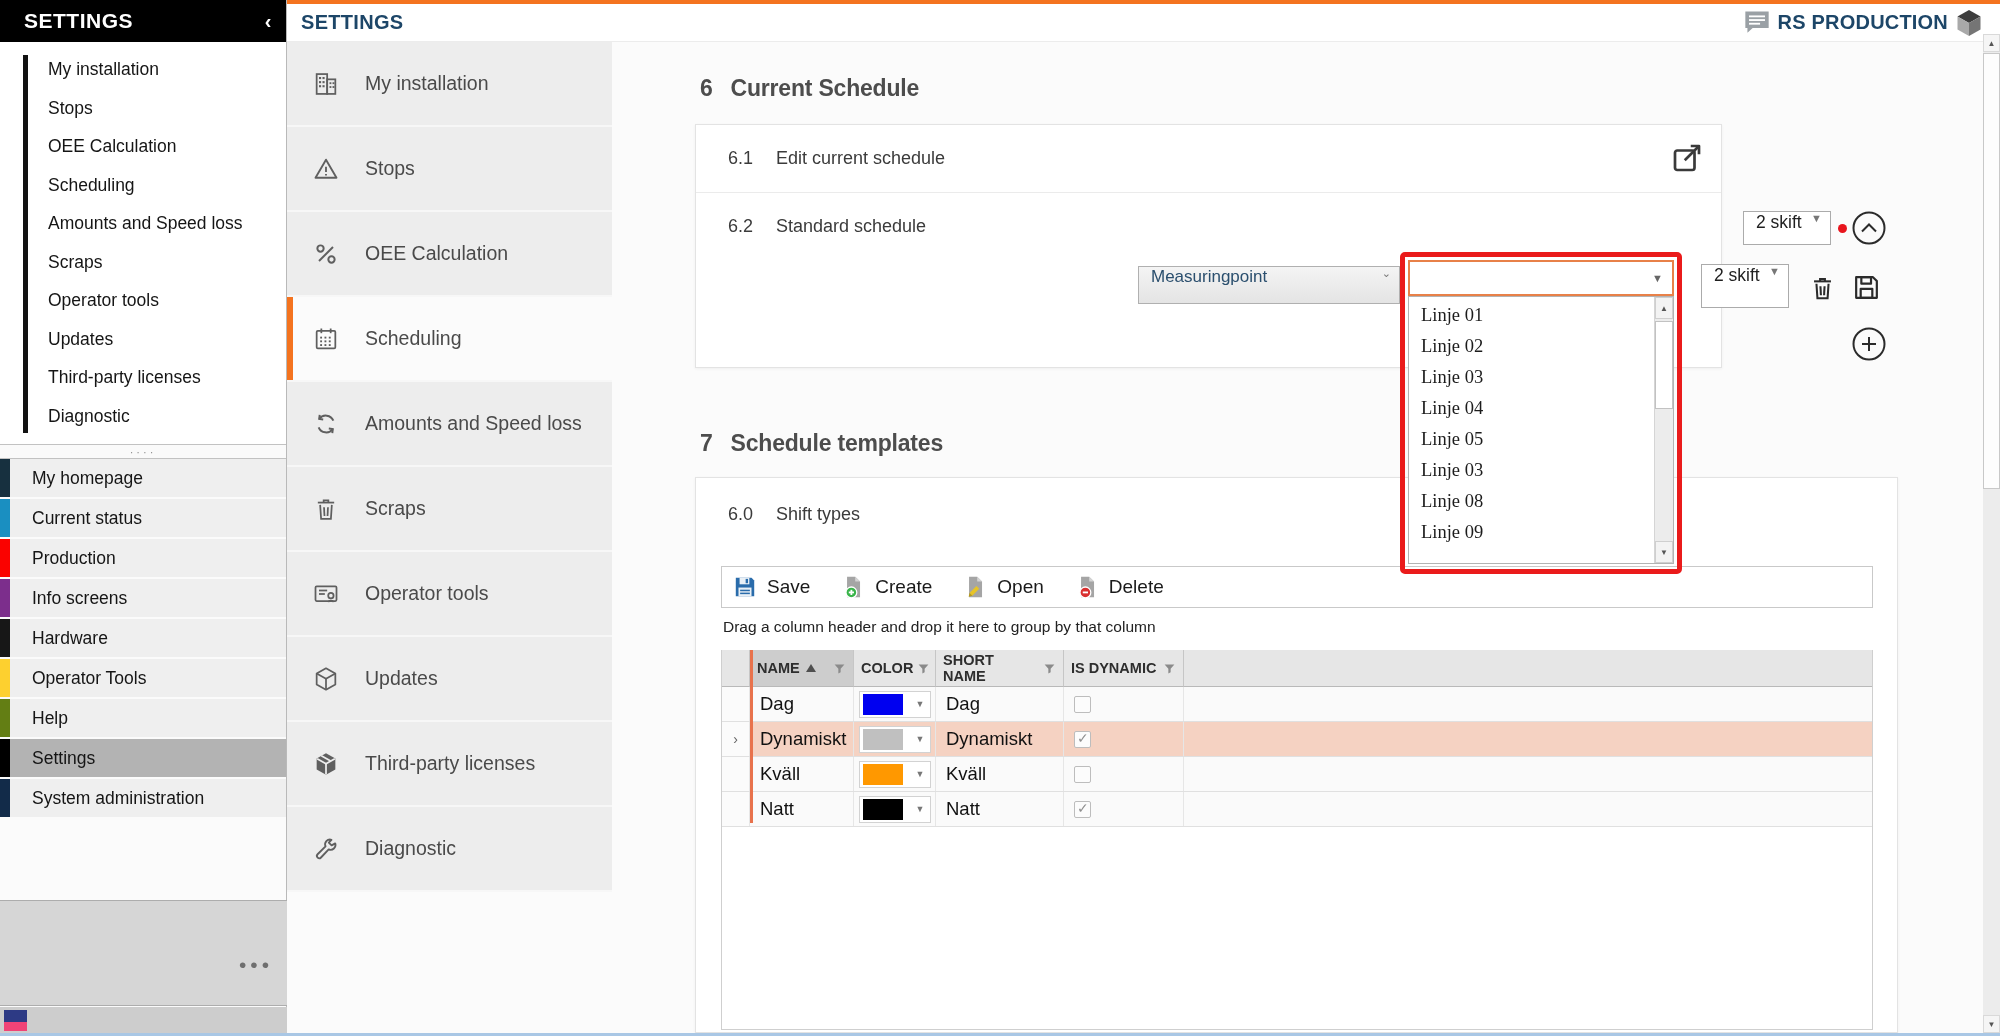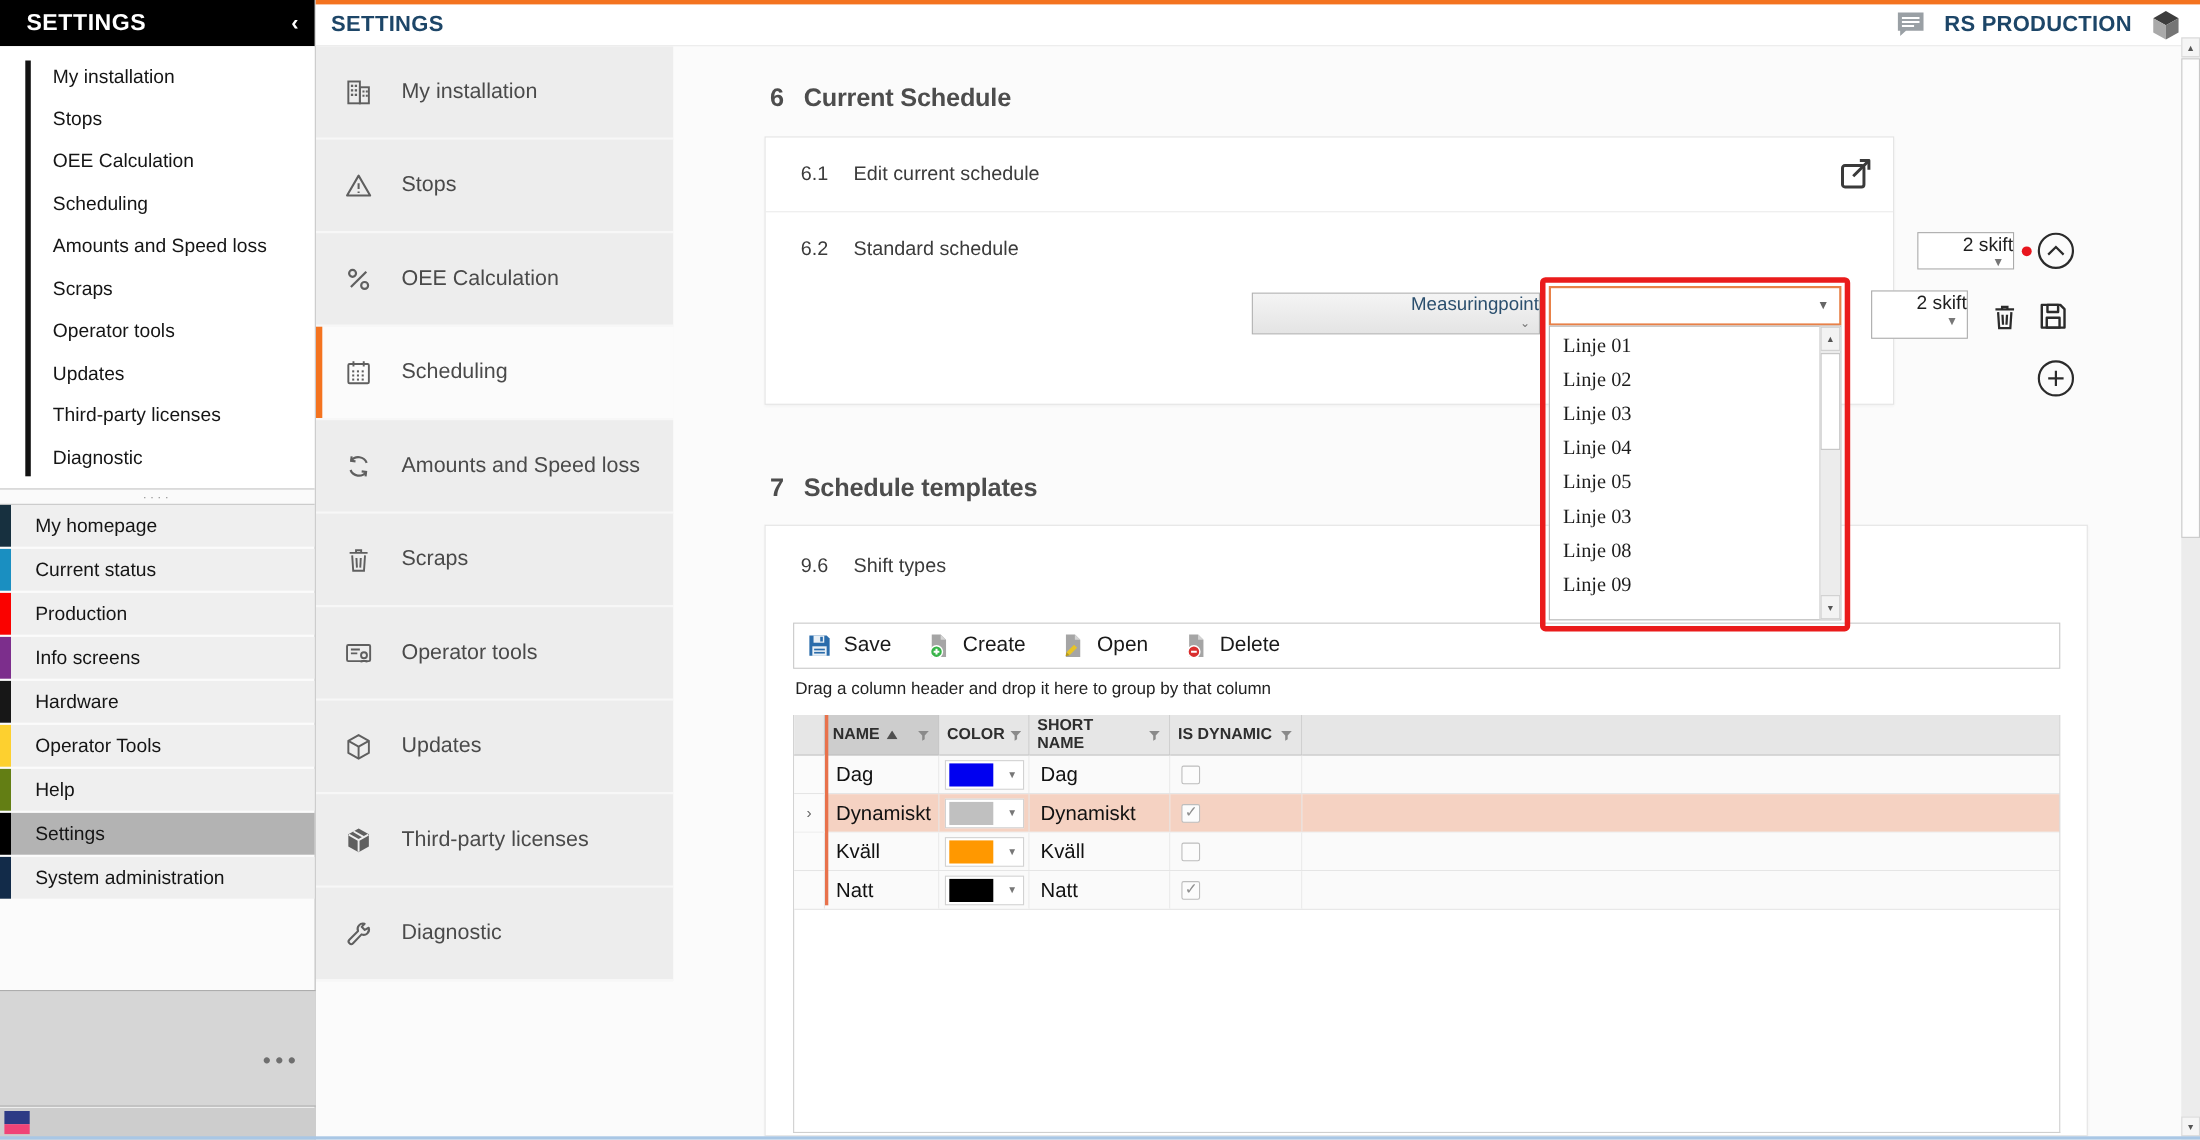--- a/index.html
+++ b/index.html
@@ -30,21 +30,21 @@
   .ls-ellipsis-box{position:absolute;left:0;top:900px;width:287px;height:106px;background:#d6d6d6;border-top:1px solid #adadad;border-bottom:1px solid #adadad;box-sizing:border-box;}
   .ls-ellipsis-box .dots{position:absolute;right:14px;bottom:30px;color:#6f6f6f;font-size:21px;letter-spacing:4px;cursor:pointer;line-height:1;}
   .ls-flagbar{position:absolute;left:0;top:1007px;width:287px;height:29px;background:#cdcdcd;}
   .flag{position:absolute;left:4px;top:3px;width:23px;height:21px;cursor:pointer;}
   .flag .t{height:12px;}
   .flag .b{height:9px;}
 
   
   #topbar{position:absolute;left:287px;top:4px;width:1713px;height:38px;background:#fff;border-bottom:1px solid #ececec;display:flex;align-items:center;z-index:10;box-sizing:border-box;}
   .sn-title{padding-left:14px;font-size:20px;font-weight:bold;color:#1d4668;letter-spacing:.3px;}
-  .tb-right{margin-left:auto;display:flex;align-items:center;gap:16px;padding-right:16px;}
+  .tb-right{margin-left:auto;display:flex;align-items:center;gap:6px;padding-right:16px;}
   .brand{font-size:20px;font-weight:bold;color:#1d4668;letter-spacing:.2px;white-space:nowrap;}
 
   
   #sn{position:absolute;left:287px;top:42px;width:325px;z-index:6;}
   .sn-item{height:85px;background:#ededed;border-bottom:2px solid #f7f7f7;display:flex;align-items:center;padding-left:24px;box-sizing:border-box;cursor:pointer;position:relative;}
   .sn-item .icon{width:30px;height:30px;color:#5f5f5f;flex:0 0 30px;display:flex;align-items:center;justify-content:center;}
   .sn-item .lbl{margin-left:24px;font-size:19.5px;color:#4a4a4a;white-space:nowrap;}
   .sn-item.sel{background:#fbfbfb;}
   .sn-item.sel::before{content:"";position:absolute;left:0;top:0;bottom:0;width:6px;background:#f4731f;}
 
@@ -53,21 +53,21 @@
   #h6{left:700px;top:75px;}
   #h7{left:700px;top:430px;}
   .card{position:absolute;background:#fff;border:1px solid #e3e3e3;box-sizing:border-box;box-shadow:0 1px 3px rgba(0,0,0,.05);}
   #card6{left:695px;top:124px;width:1027px;height:244px;}
   #card7{left:695px;top:477px;width:1203px;height:556px;}
   .rownum{position:absolute;font-size:18px;color:#3b3b3b;}
   .rowttl{position:absolute;font-size:18px;color:#3b3b3b;white-space:nowrap;}
   .r61{position:absolute;left:0;top:0;right:0;height:67px;border-bottom:1px solid #ebebeb;}
   .extlink{position:absolute;right:16px;top:15px;width:36px;height:36px;cursor:pointer;}
 
-  .dd{box-sizing:border-box;border:1px solid #ababab;background:#fff;display:flex;align-items:flex-end;font-size:17.5px;color:#1f1f1f;cursor:pointer;flex-direction:column;}
+  .dd{box-sizing:border-box;border:1px solid #ababab;background:#fff;display:flex;align-items:flex-start;font-size:17.5px;color:#1f1f1f;cursor:pointer;}
   .dd .v{padding-left:12px;white-space:nowrap;}
   .dd .arr{margin-left:auto;padding-right:8px;color:#777;font-size:11px;}
   .dd-measure{position:absolute;left:442px;top:141px;width:262px;height:38px;background:linear-gradient(#f4f4f4,#e4e4e4);border:1px solid #b0b0b0;color:#2b4f6e;}
   .sel-skift1{position:absolute;left:1047px;top:86px;width:88px;height:34px;}
   .sel-skift2{position:absolute;left:1005px;top:139px;width:88px;height:44px;}
   .dot-red{position:absolute;left:1142px;top:99px;width:9px;height:9px;border-radius:50%;background:#e8151d;}
   .circ-up{position:absolute;left:1155px;top:85px;width:36px;height:36px;cursor:pointer;}
   .ico-trash{position:absolute;left:1112px;top:148px;width:29px;height:30px;cursor:pointer;}
   .ico-save{position:absolute;left:1155px;top:147px;width:31px;height:31px;cursor:pointer;}
   .circ-plus{position:absolute;left:1155px;top:201px;width:36px;height:36px;cursor:pointer;}
@@ -440,21 +440,21 @@
     </div>
   </div>
 </div>
 
 <div class="h-sec" id="h7">
   <span>7</span>
   <span>Schedule templates</span>
 </div>
 
 <div class="card" id="card7">
-  <span class="rownum" style="left:32px;top:26px;">9.6</span>
+  <span class="rownum" style="left:32px;top:26px;">6.0</span>
   <span class="rowttl" style="left:80px;top:26px;">Shift types</span>
 
   <div class="toolbar">
     <span class="tb-btn">
       <svg width="26" height="26" viewBox="0 0 24 24">
           <path fill="#2a6cab" d="M3.5 3.5h14.5l2.5 2.5v14.5H3.5Z"></path>
           <rect x="7" y="3.5" width="9" height="6" fill="#e9f0f6"></rect>
           <rect x="12.6" y="4.5" width="2.2" height="4" fill="#2a6cab"></rect>
           <rect x="6" y="12.5" width="12" height="8" fill="#e9f0f6"></rect>
           <rect x="7.5" y="14.5" width="9" height="1.4" fill="#2a6cab"></rect>

